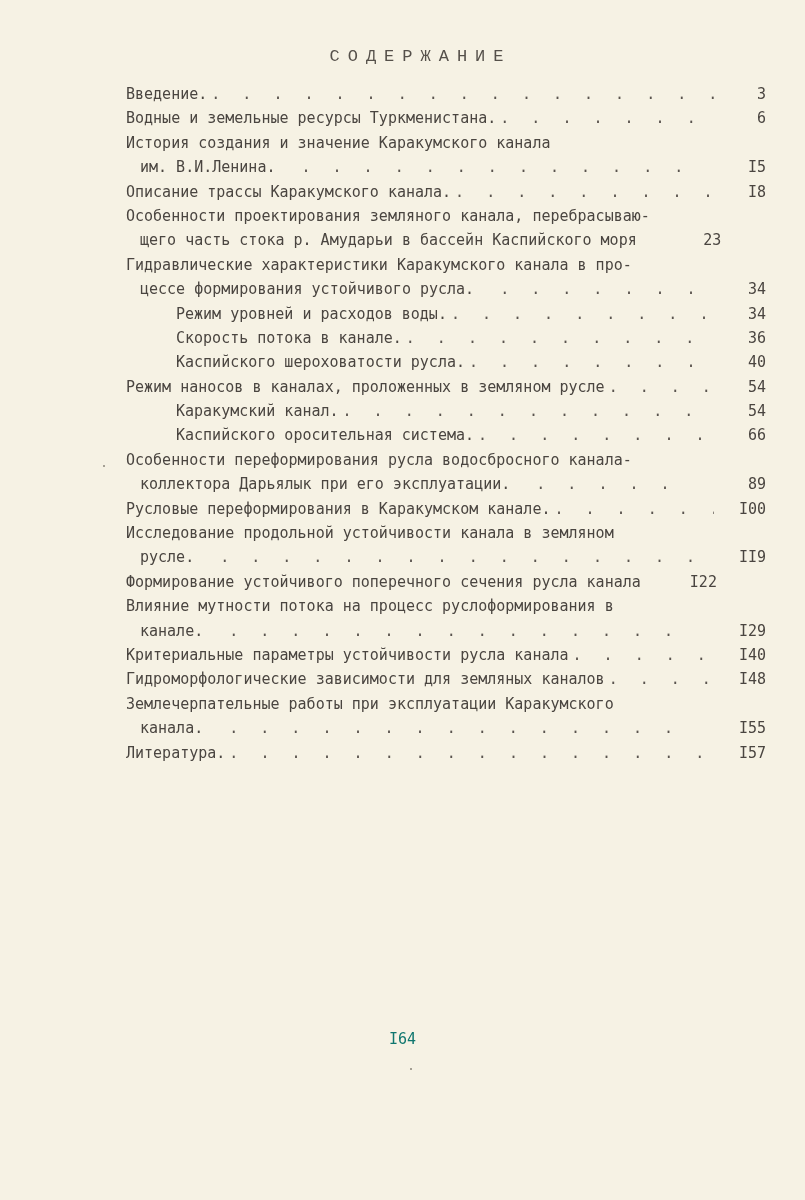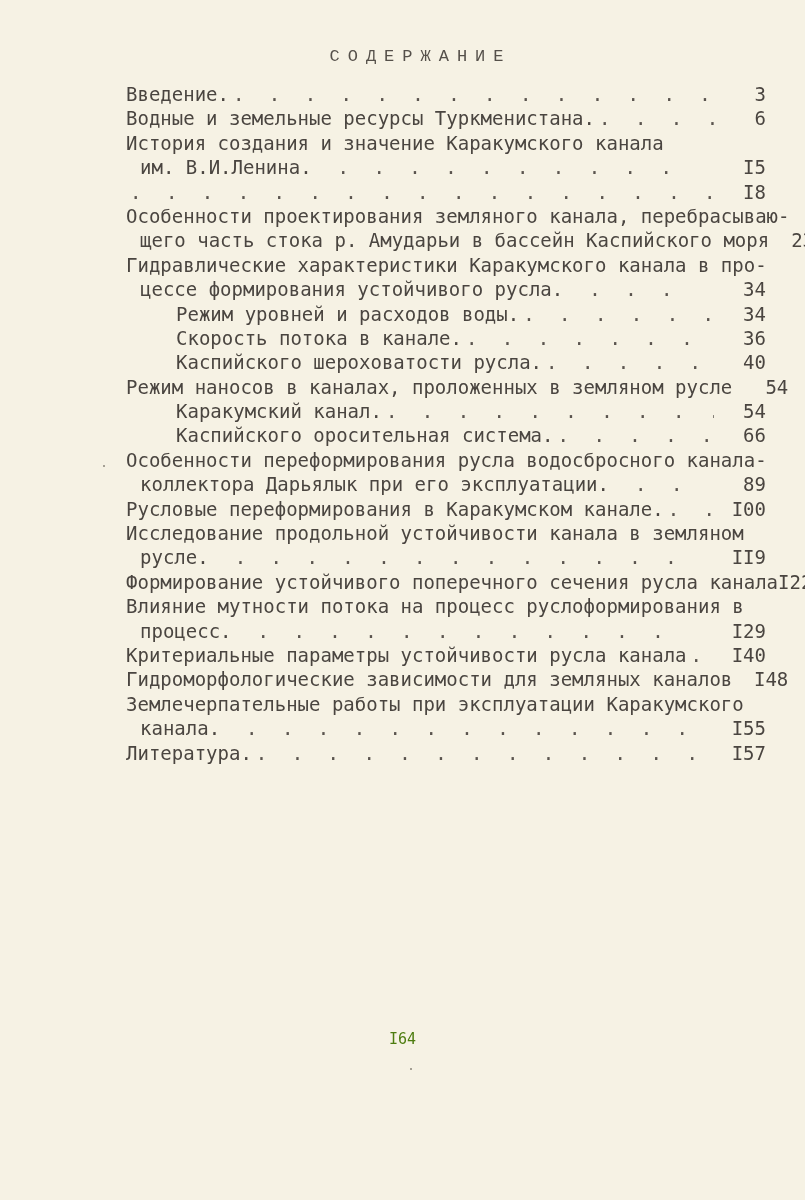--- a/index.html
+++ b/index.html
@@ -35,21 +35,21 @@
     .toc {
       position: absolute;
       left: 126px;
       top: 82px;
       width: 640px;
     }
     .row {
       position: relative;
       height: 24.4px;
       line-height: 24.4px;
-      font-size: 19px;
+      font-size: 15px;
       white-space: nowrap;
       display: flex;
       align-items: baseline;
     }
     .row.indent1 { padding-left: 14px; gap: 22px; }
     .row.indent2 { padding-left: 50px; }
     .row .text {
       flex: 0 0 auto;
     }
     .row .dots {
@@ -64,21 +64,21 @@
       text-align: right;
     }
     .row.nodots .page-num { flex: 1 1 auto; text-align: center; }
     .footer-page {
       position: absolute;
       top: 1030px;
       left: 0;
       width: 805px;
       text-align: center;
       font-size: 15px;
-      color: #4d7c0f;
+      color: #0f766e;
     }
     .speck {
       position: absolute;
       width: 2px; height: 2px;
       border-radius: 50%;
       background: #8a847a;
     }
   </style>
 </head>
 <body>
@@ -100,20 +100,21 @@
     <div class="row nodots">
         <span class="text">История создания и значение Каракумского канала</span>
         <span class="page-num"></span>
       </div>
     <div class="row indent1">
         <span class="text">им. В.И.Ленина.</span>
         <span class="dots">. . . . . . . . . . . . . . . . . . . . . . . . . . . . . . . . . . . . . . . . . . . . .</span>
         <span class="page-num">I5</span>
       </div>
     <div class="row">
+        <span class="text">Описание трассы Каракумского канала.</span>
         <span class="dots">. . . . . . . . . . . . . . . . . . . . . . . . . . . . . . . . . . . . . . . . . . . . .</span>
         <span class="page-num">I8</span>
       </div>
     <div class="row nodots">
         <span class="text">Особенности проектирования земляного канала, перебрасываю-</span>
         <span class="page-num"></span>
       </div>
     <div class="row indent1 nodots">
         <span class="text">щего часть стока р. Амударьи в бассейн Каспийского моря</span>
         <span class="page-num">23</span>
@@ -182,21 +183,21 @@
       </div>
     <div class="row nodots">
         <span class="text">Формирование устойчивого поперечного сечения русла канала</span>
         <span class="page-num">I22</span>
       </div>
     <div class="row nodots">
         <span class="text">Влияние мутности потока на процесс руслоформирования в</span>
         <span class="page-num"></span>
       </div>
     <div class="row indent1">
-        <span class="text">процесс.</span>
+        <span class="text">канале.</span>
         <span class="dots">. . . . . . . . . . . . . . . . . . . . . . . . . . . . . . . . . . . . . . . . . . . . .</span>
         <span class="page-num">I29</span>
       </div>
     <div class="row">
         <span class="text">Критериальные параметры устойчивости русла канала</span>
         <span class="dots">. . . . . . . . . . . . . . . . . . . . . . . . . . . . . . . . . . . . . . . . . . . . .</span>
         <span class="page-num">I40</span>
       </div>
     <div class="row">
         <span class="text">Гидроморфологические зависимости для земляных каналов</span>

